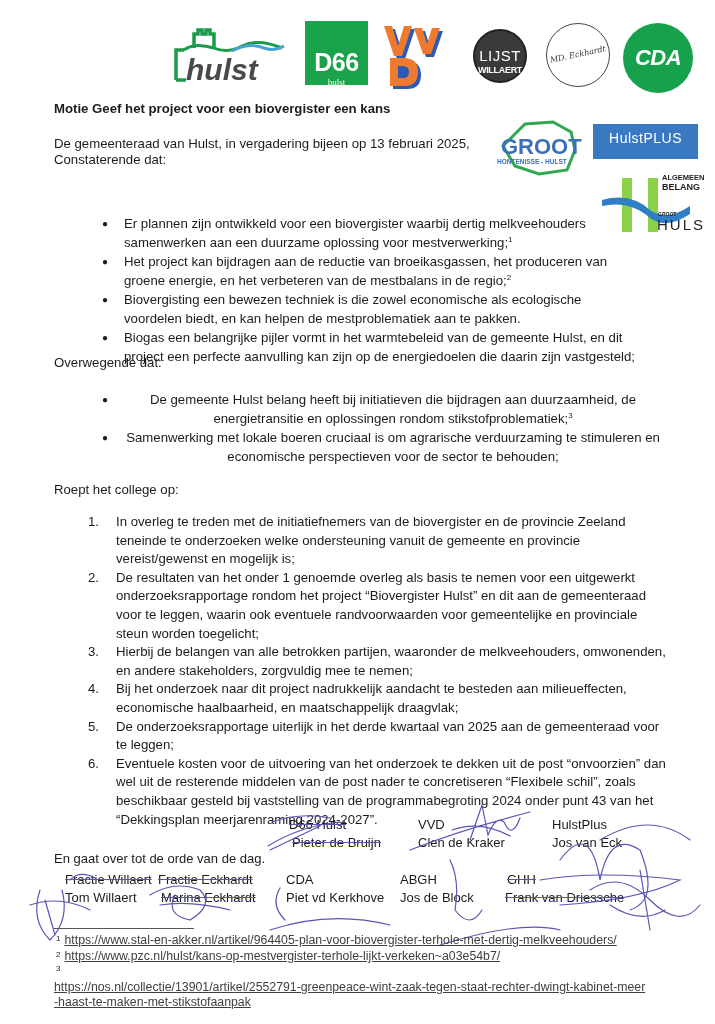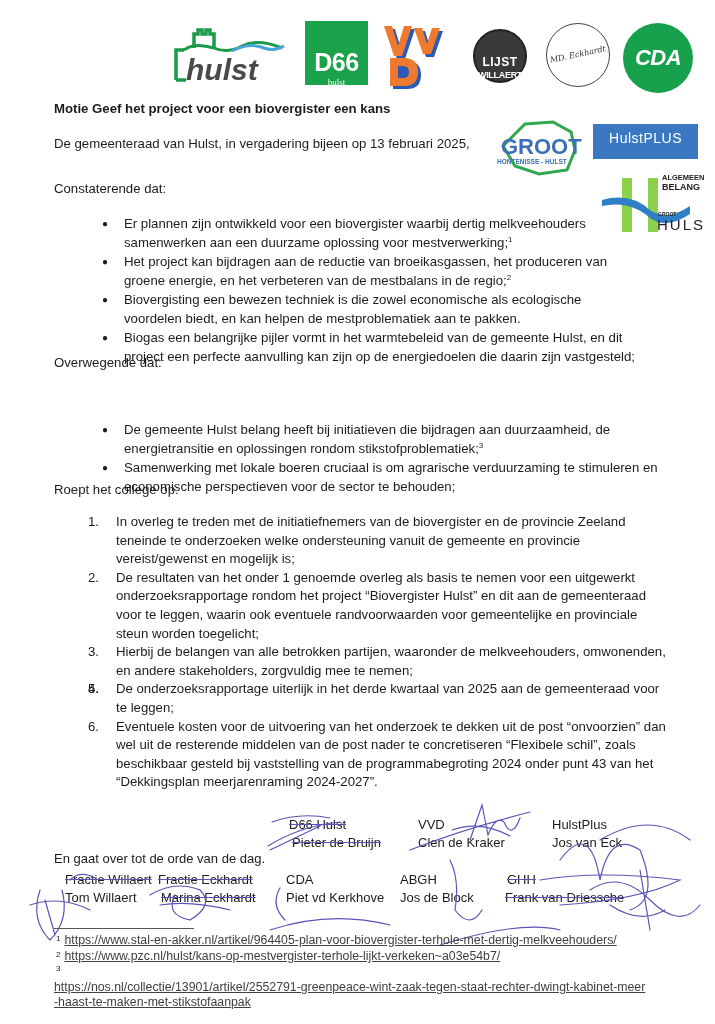--- a/index.html
+++ b/index.html
@@ -8,21 +8,21 @@
   .abs { position: absolute; }
   
   .logo { position: absolute; }
   .logo-hulst { left: 172px; top: 24px; width: 115px; height: 60px; }
   .logo-d66 { left: 305px; top: 21px; width: 63px; height: 64px; background: #1aa34a; color: #fff; text-align: center; }
   .logo-d66 .big { font-weight: bold; font-size: 25px; line-height: 26px; display: block; margin-top: 28px; letter-spacing: -0.5px; }
   .logo-d66 .small { font-family: "Liberation Serif", serif; font-size: 9px; display: block; margin-top: 2px; }
   .logo-vvd { left: 378px; top: 20px; width: 66px; height: 70px; }
   .logo-willaert { left: 473px; top: 29px; width: 54px; height: 54px; border-radius: 50%; background: #3a3a3a; color: #fff; text-align: center;
                    box-sizing: border-box; border: 2px solid #222; }
-  .logo-willaert .l1 { font-size: 12px; font-weight: bold; display: block; margin-top: 24px; letter-spacing: 0.5px; }
+  .logo-willaert .l1 { font-size: 15px; font-weight: normal; display: block; margin-top: 16px; letter-spacing: 0.5px; }
   .logo-willaert .l2 { font-size: 9px; font-weight: bold; display: block; margin-top: 1px; letter-spacing: -0.3px; }
   .logo-eckhardt { left: 546px; top: 23px; width: 64px; height: 64px; border-radius: 50%; border: 1px solid #444; box-sizing: border-box; text-align: center; }
   .logo-eckhardt span { font-family: "DejaVu Serif", serif; font-style: italic; font-size: 8px; display: block; margin-top: 26px; transform: rotate(-12deg); color: #333; }
   .logo-cda { left: 623px; top: 23px; width: 70px; height: 70px; border-radius: 50%; background: #18a14c; color: #fff; text-align: center; }
   .logo-cda span { font-weight: bold; font-style: italic; font-size: 22px; display: block; margin-top: 22px; letter-spacing: -0.5px; }
   .logo-groot { left: 495px; top: 120px; width: 98px; height: 58px; }
   .logo-hulstplus { left: 593px; top: 124px; width: 105px; height: 35px; background: #3b78c2; color: #fff; text-align: center; }
   .logo-hulstplus span { font-size: 14px; display: block; margin-top: 6px; letter-spacing: 0.5px; }
   .logo-abgh { left: 600px; top: 170px; width: 105px; height: 62px; }
   
@@ -112,40 +112,40 @@
     <text x="62" y="10" font-family="Liberation Sans, sans-serif" font-weight="bold" font-size="7.5" fill="#222">ALGEMEEN</text>
     <text x="62" y="20" font-family="Liberation Sans, sans-serif" font-weight="bold" font-size="9" fill="#222">BELANG</text>
     <text x="58" y="46" font-family="Liberation Sans, sans-serif" font-weight="bold" font-size="5" fill="#222">GROOT</text>
     <text x="57" y="60" font-family="Liberation Sans, sans-serif" font-size="15" fill="#222" letter-spacing="2">HULST</text>
   </svg>
 </div>
 
 <div class="abs title">Motie Geef het project voor een biovergister een kans</div>
 <div class="abs intro">De gemeenteraad van Hulst, in vergadering bijeen op 13 februari 2025,</div>
 
-<div class="abs section" style="top:181px;">Constaterende dat:</div>
+<div class="abs section" style="top:152px;">Constaterende dat:</div>
 <ul class="bullets" style="top:198px; width:540px;">
   <li style="width:500px;"><span>Er plannen zijn ontwikkeld voor een biovergister waarbij dertig melkveehouders samenwerken aan een duurzame oplossing voor mestverwerking;</span><sup>1</sup></li>
   <li><span>Het project kan bijdragen aan de reductie van broeikasgassen, het produceren van groene energie, en het verbeteren van de mestbalans in de regio;</span><sup>2</sup></li>
   <li><span>Biovergisting een bewezen techniek is die zowel economische als ecologische voordelen biedt, en kan helpen de mestproblematiek aan te pakken.</span></li>
   <li><span>Biogas een belangrijke pijler vormt in het warmtebeleid van de gemeente Hulst, en dit project een perfecte aanvulling kan zijn op de energiedoelen die daarin zijn vastgesteld;</span></li>
 </ul>
 
 <div class="abs section" style="top:355px;">Overwegende dat:</div>
-<ul class="bullets" style="top:404px; width:560px;">
+<ul class="bullets" style="top:374px; width:560px;text-align:center;">
   <li><span>De gemeente Hulst belang heeft bij initiatieven die bijdragen aan duurzaamheid, de energietransitie en oplossingen rondom stikstofproblematiek;</span><sup>3</sup></li>
   <li><span>Samenwerking met lokale boeren cruciaal is om agrarische verduurzaming te stimuleren en economische perspectieven voor de sector te behouden;</span></li>
 </ul>
 
 <div class="abs section" style="top:482px;">Roept het college op:</div>
 <ol class="items" style="top:513px; width:585px;">
   <li><span class="num">1.</span><span>In overleg te treden met de initiatiefnemers van de biovergister en de provincie Zeeland teneinde te onderzoeken welke ondersteuning vanuit de gemeente en provincie vereist/gewenst en mogelijk is;</span></li>
   <li><span class="num">2.</span><span>De resultaten van het onder 1 genoemde overleg als basis te nemen voor een uitgewerkt onderzoeksrapportage rondom het project “Biovergister Hulst” en dit aan de gemeenteraad voor te leggen, waarin ook eventuele randvoorwaarden voor gemeentelijke en provinciale steun worden toegelicht;</span></li>
   <li><span class="num">3.</span><span>Hierbij de belangen van alle betrokken partijen, waaronder de melkveehouders, omwonenden, en andere stakeholders, zorgvuldig mee te nemen;</span></li>
-  <li><span class="num">4.</span></li>
+  <li><span class="num">4.</span><span>Bij het onderzoek naar dit project nadrukkelijk aandacht te besteden aan milieueffecten, economische haalbaarheid, en maatschappelijk draagvlak;</span></li>
   <li><span class="num">5.</span><span>De onderzoeksrapportage uiterlijk in het derde kwartaal van 2025 aan de gemeenteraad voor te leggen;</span></li>
   <li><span class="num">6.</span><span>Eventuele kosten voor de uitvoering van het onderzoek te dekken uit de post “onvoorzien” dan wel uit de resterende middelen van de post nader te concretiseren “Flexibele schil”, zoals beschikbaar gesteld bij vaststelling van de programmabegroting 2024 onder punt 43 van het “Dekkingsplan meerjarenraming 2024-2027”.</span></li>
 </ol>
 
 <div class="sig" style="left:54px; top:850px;">En gaat over tot de orde van de dag.</div>
 
 <div class="sig" style="left:289px; top:816px;">
   <div class="strike">D66 Hulst</div>
   <div style="margin-left:3px" class="strike">Pieter de Bruijn</div>
 </div>

